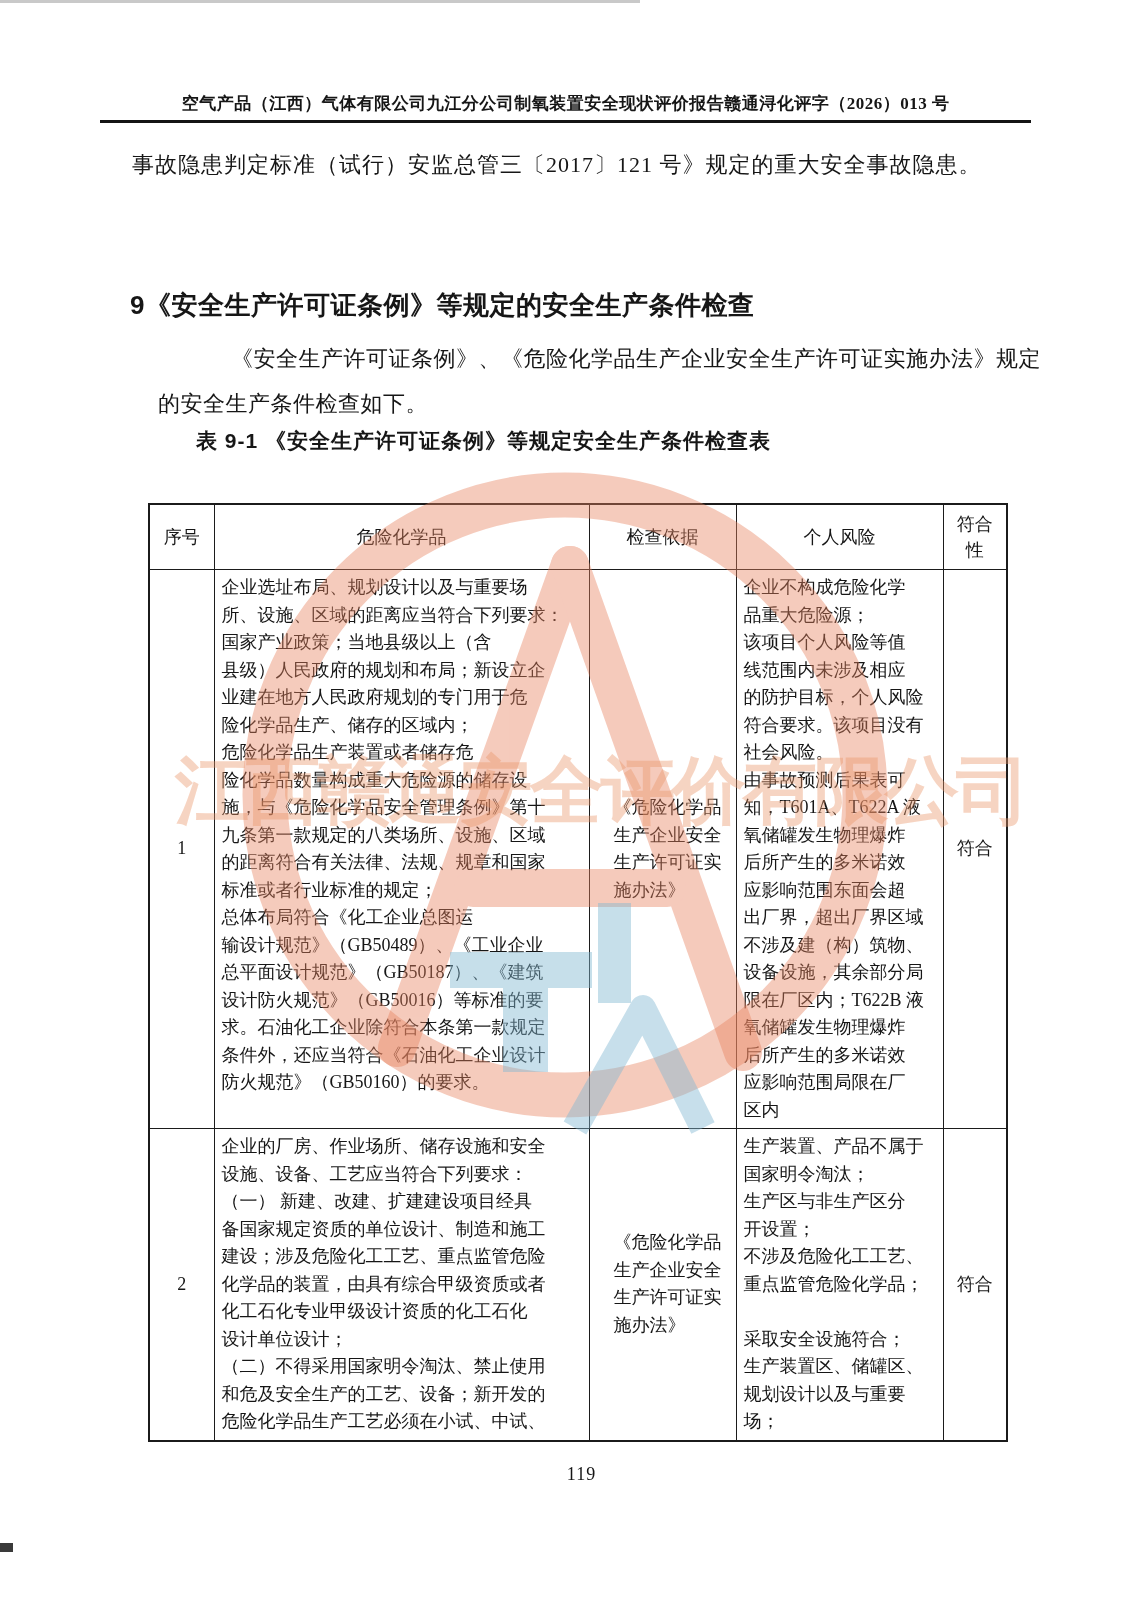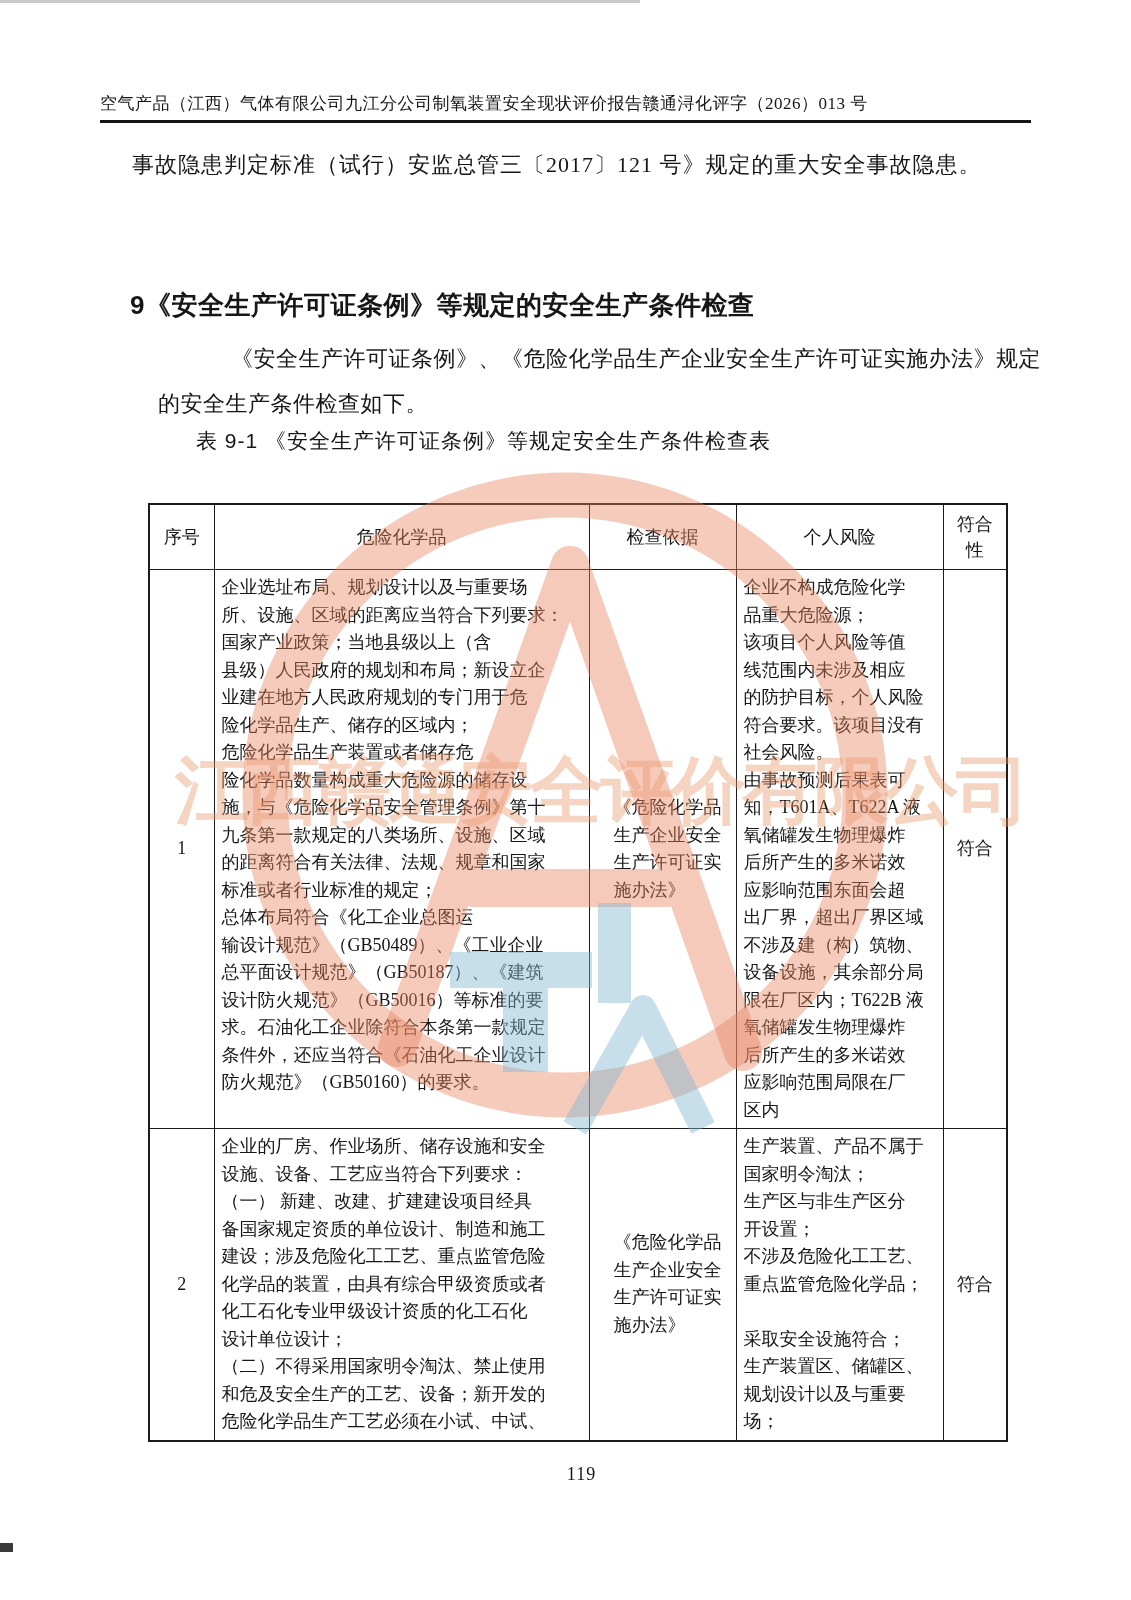--- a/index.html
+++ b/index.html
@@ -6,41 +6,41 @@
   body{
     width:1131px;height:1600px;position:relative;background:#ffffff;
     font-family:"Liberation Serif","DejaVu Serif",serif;color:#161616;
     overflow:hidden;
   }
   .scan-edge-top{position:absolute;top:0;left:0;width:640px;height:3px;background:#c9c9c9;}
   .scan-mark{position:absolute;left:0;top:1543px;width:13px;height:9px;background:#3a3a3a;}
 
   .page-header{
     position:absolute;top:92px;left:100px;width:931px;
-    display:flex;justify-content:flex-start;align-items:flex-end;
-    font-size:17px;font-weight:normal;letter-spacing:.5px;
+    display:flex;justify-content:center;align-items:flex-end;
+    font-size:17px;font-weight:bold;letter-spacing:.5px;
     border-bottom:3px solid #141414;padding-bottom:5px;
   }
   .intro-paragraph{
     position:absolute;top:141px;left:132px;width:882px;
     font-size:22px;line-height:47px;letter-spacing:1px;
   }
   .section-heading{
     position:absolute;top:288px;left:130px;width:900px;
     font-family:Liberation Sans, sans-serif;
     font-size:26px;font-weight:bold;letter-spacing:.5px;
   }
   .section-intro{
     position:absolute;top:336px;left:132px;width:888px;
     font-size:22px;line-height:45px;text-indent:73px;letter-spacing:.5px;margin-left:26px;
   }
   .table-caption{
     position:absolute;top:427px;left:0;width:967px;text-align:center;
     font-family:"Liberation Sans","DejaVu Sans",sans-serif;
-    font-size:21px;font-weight:normal;letter-spacing:1px;
+    font-size:21px;font-weight:bold;letter-spacing:1px;
   }
 
   table.check-table{
     position:absolute;top:503px;left:148px;width:858px;
     border-collapse:collapse;table-layout:fixed;
     font-size:18px;border:2.5px solid #1b1b1b;
   }
   .check-table th,.check-table td{
     border:1.6px solid #1b1b1b;
     padding:4px 7px;

